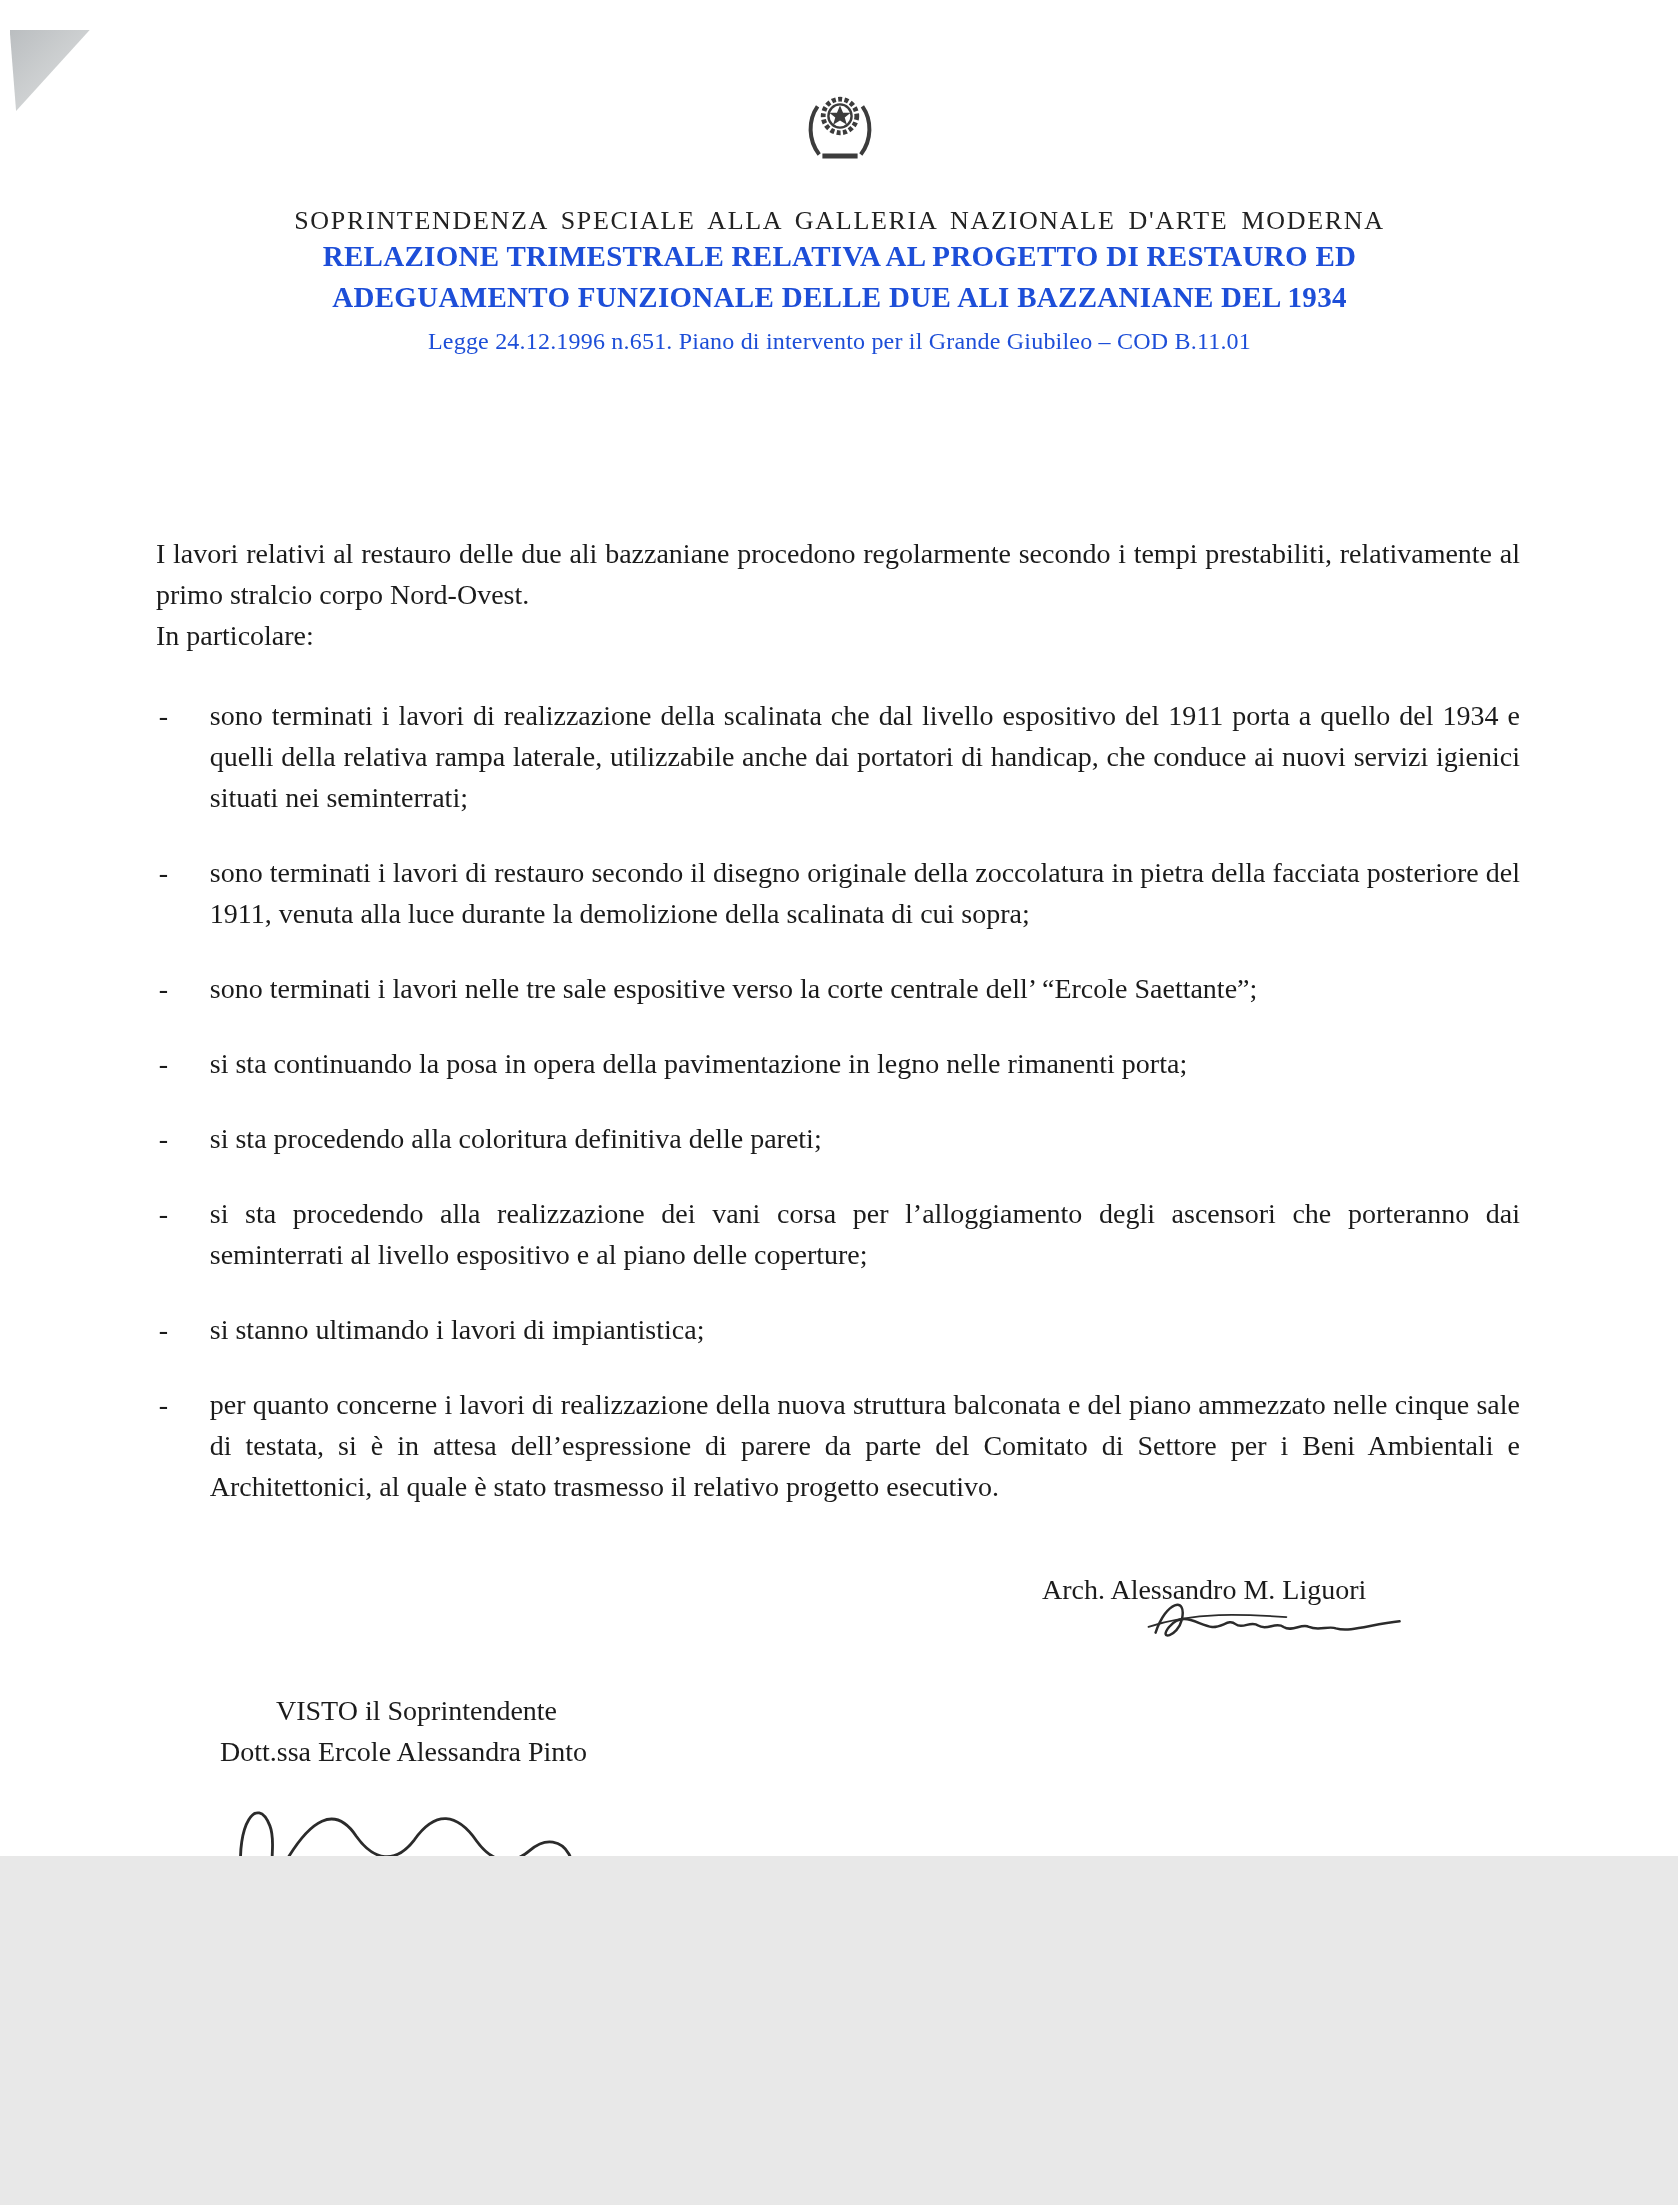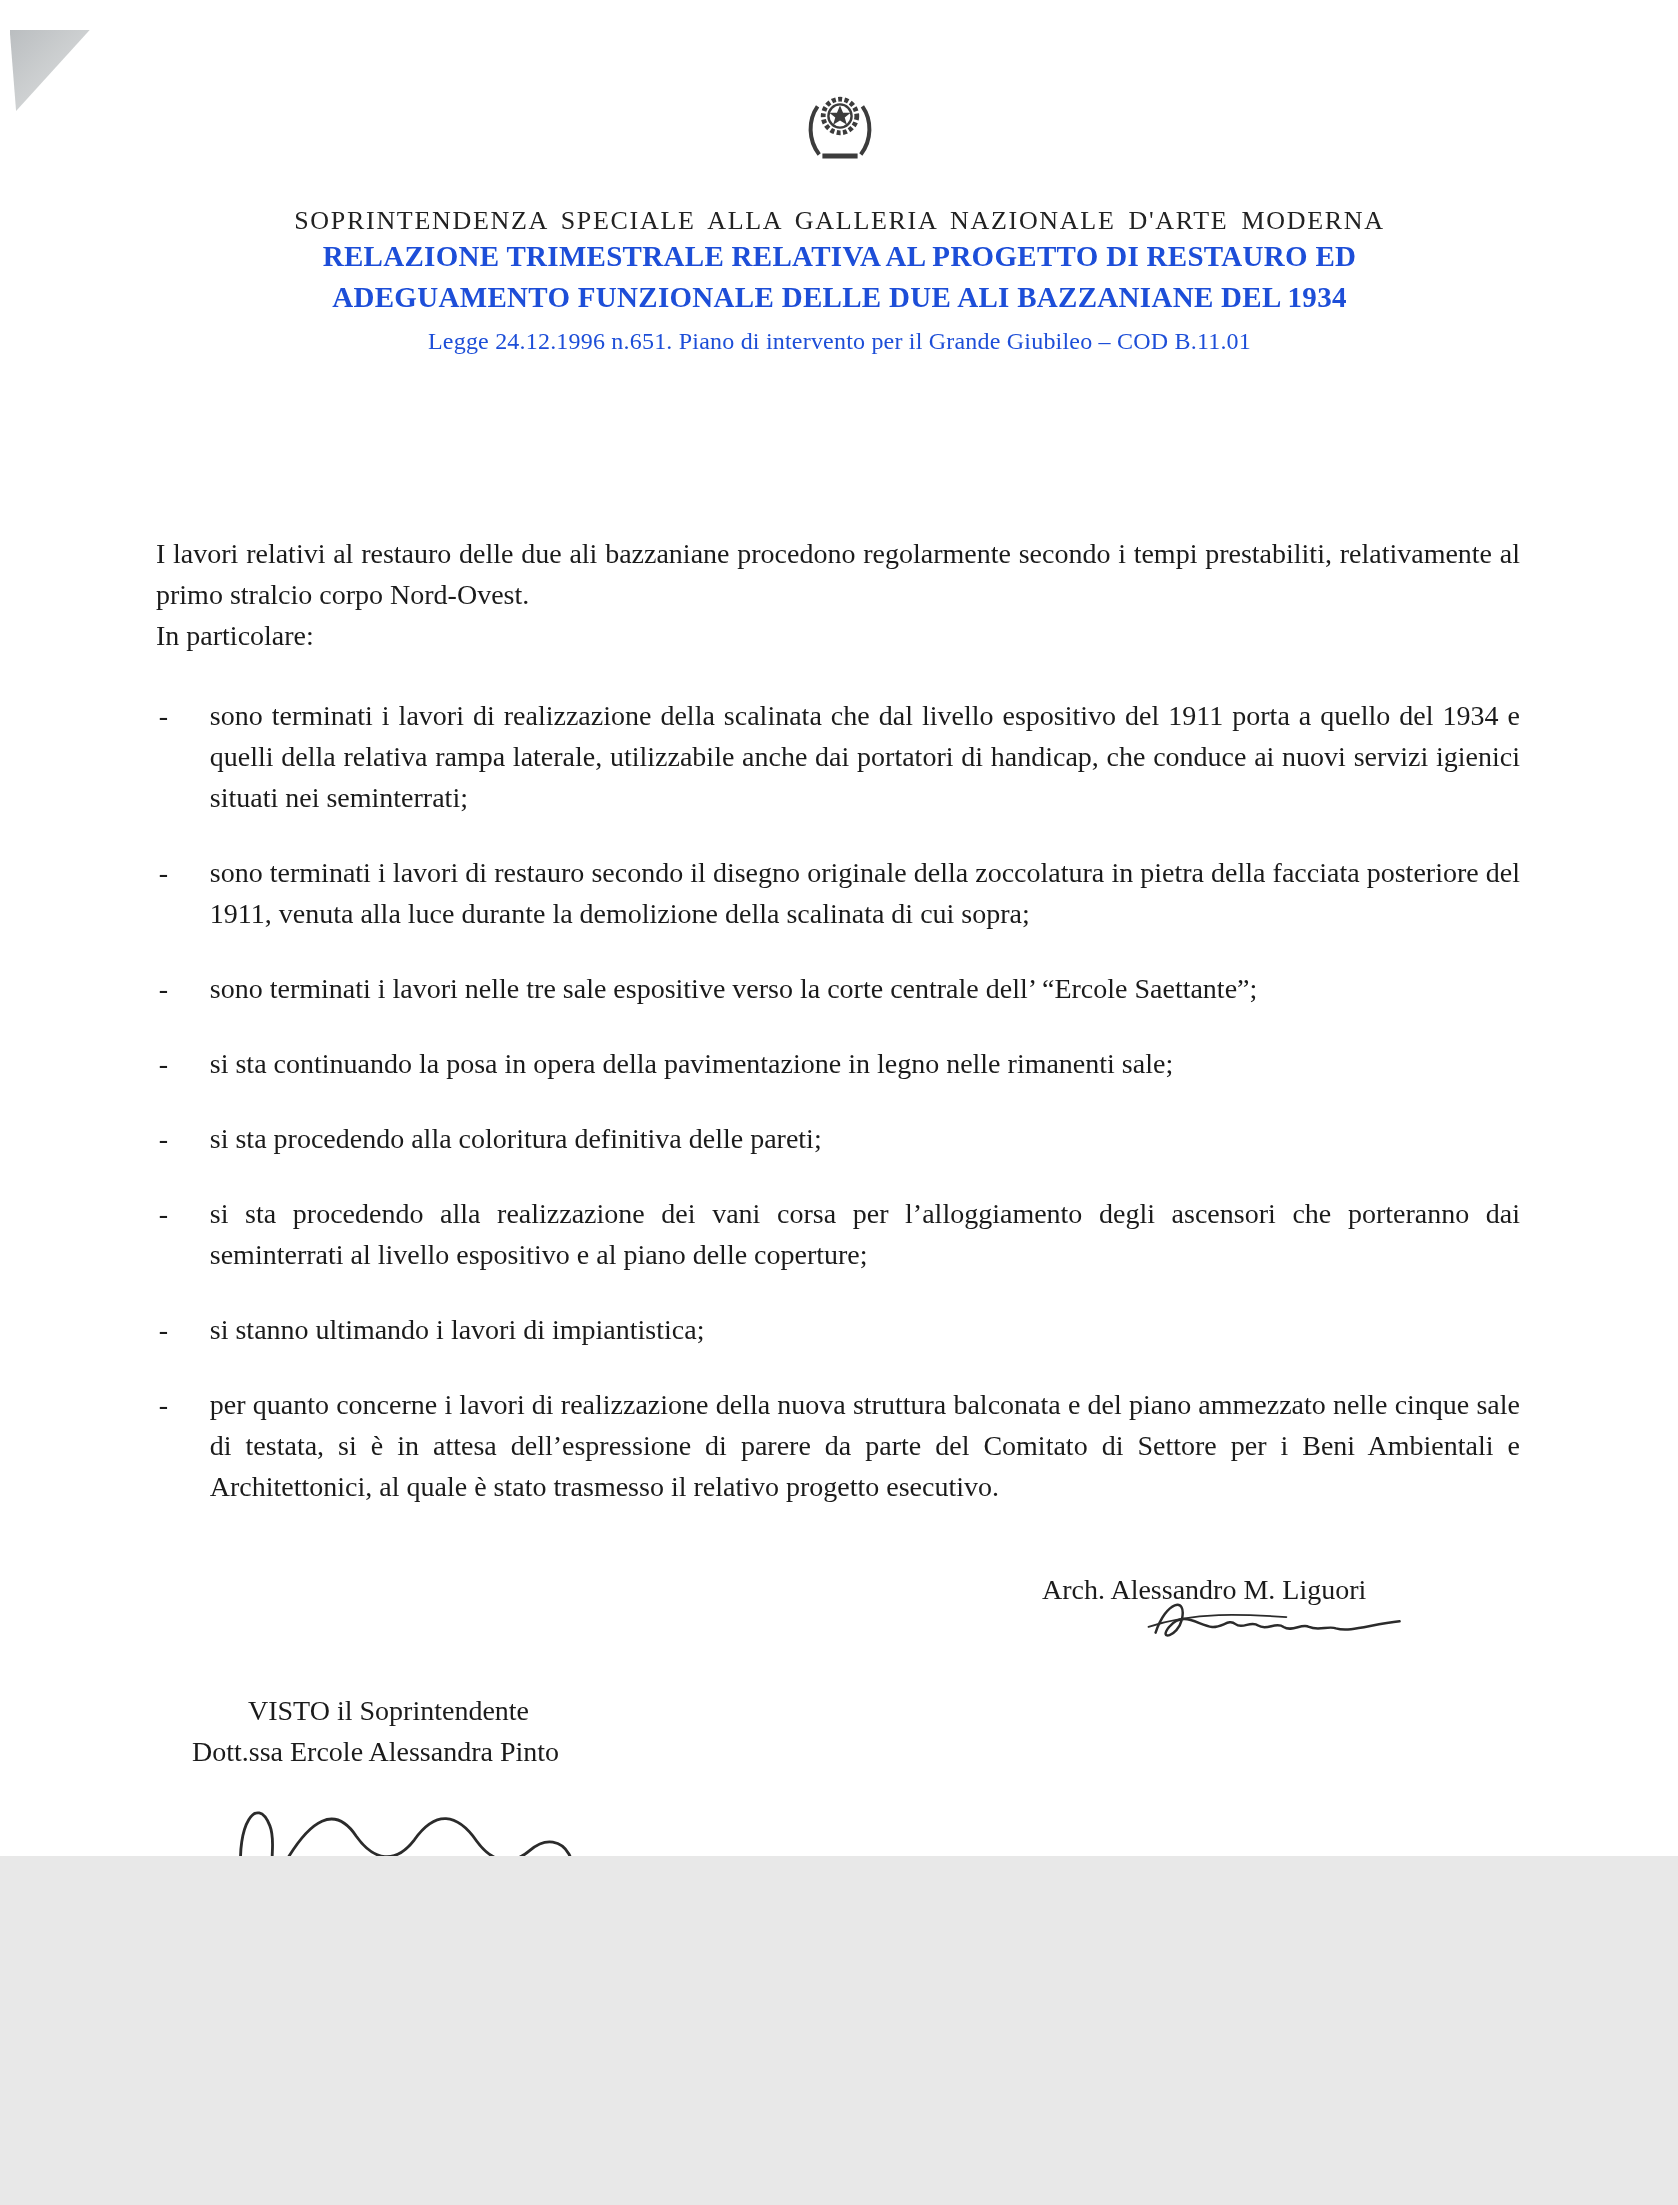--- a/index.html
+++ b/index.html
@@ -80,20 +80,21 @@
     position: absolute;
     left: 103px;
     top: 19.3px;
     width: 297px;
     height: 66px;
   }
   .visto-block {
     margin-top: 81px;
     font-size: 28px;
     line-height: 41px;
+    padding-left: 28px;
   }
   .visto-l1 { margin-left: 248px; }
   .visto-l2 { margin-left: 192px; }
   .pinto-signature {
     margin-top: 4.1px;
     margin-left: 228px;
     width: 455px;
     height: 163px;
     display: block;
   }
@@ -143,21 +144,21 @@
         <span class="item-text">sono terminati i lavori di restauro secondo il disegno originale della zoccolatura in pietra della facciata posteriore del 1911, venuta alla luce durante la demolizione della scalinata di cui sopra;</span>
       </div>
 
       <div class="item">
         <span class="dash">-</span>
         <span class="item-text">sono terminati i lavori nelle tre sale espositive verso la corte centrale dell’ “Ercole Saettante”;</span>
       </div>
 
       <div class="item">
         <span class="dash">-</span>
-        <span class="item-text">si sta continuando la posa in opera della pavimentazione in legno nelle rimanenti sale;</span>
+        <span class="item-text">si sta continuando la posa in opera della pavimentazione in legno nelle rimanenti porta;</span>
       </div>
 
       <div class="item">
         <span class="dash">-</span>
         <span class="item-text">si sta procedendo alla coloritura definitiva delle pareti;</span>
       </div>
 
       <div class="item">
         <span class="dash">-</span>
         <span class="item-text">si sta procedendo alla realizzazione dei vani corsa per l’alloggiamento degli ascensori che porteranno dai seminterrati al livello espositivo e al piano delle coperture;</span>

